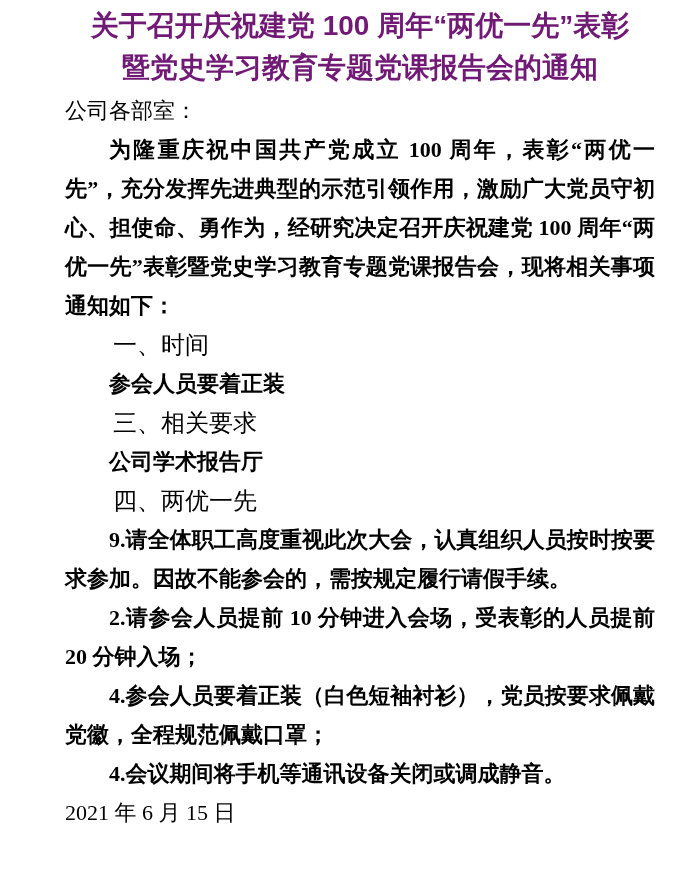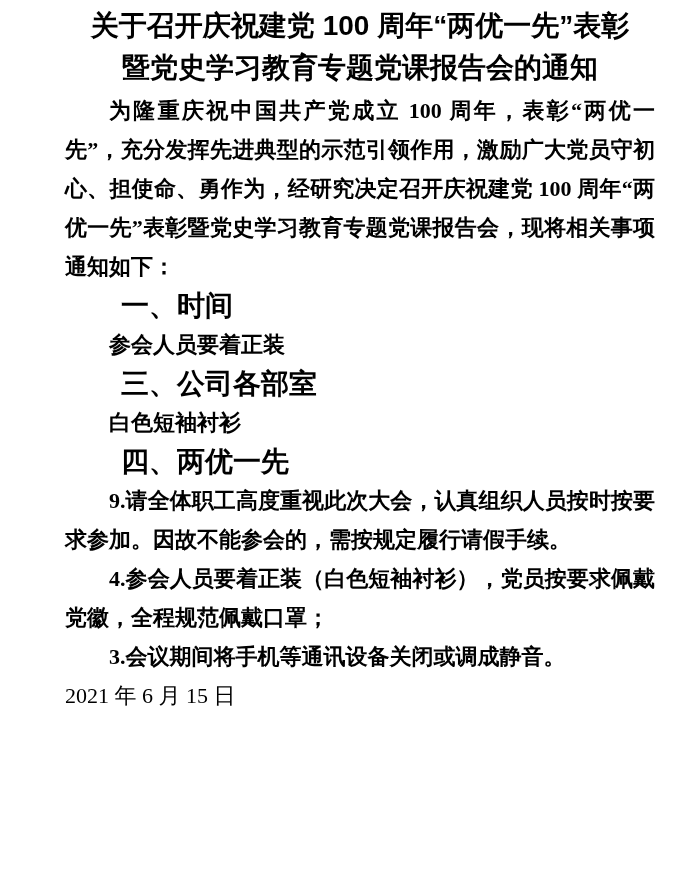--- a/index.html
+++ b/index.html
@@ -20,68 +20,70 @@
     background: #ffffff;
     padding: 5px 29px 0 65px;
   }
   .title {
     margin: 0 0 2px 0;
     font-family: "Liberation Sans", sans-serif;
     font-weight: 700;
     font-size: 28px;
     line-height: 42px;
     text-align: center;
-    color: #000000;
+    color: #701a75;
   }
   .title-line { display: block; }
   .body-text {
     font-family: "Liberation Serif", serif;
     font-size: 22px;
     line-height: 39px;
     color: #000000;
   }
   .body-text p, .body-text h2 {
     margin: 0;
     padding: 0;
     text-align: justify;
   }
   .heading {
     font-family: "Liberation Sans", sans-serif;
-    font-size: 28px;
-    font-weight: 700;
+    font-size: 24px;
+    font-weight: 400;
     text-indent: 2em;
   }
   .indent { text-indent: 2em; font-weight: bold; }
   .salutation { text-indent: 0; }
   .date {
     text-align: right;
     text-indent: 0;
     padding-right: 98px;
   }
 </style>
 </head>
 <body>
 
 <div class="page">
   <h1 class="title">
     <span class="title-line">关于召开庆祝建党 100 周年“两优一先”表彰</span>
     <span class="title-line">暨党史学习教育专题党课报告会的通知</span>
   </h1>
 
   <div class="body-text">
+    <p class="salutation">公司各部室：</p>
 
     <p class="indent">为隆重庆祝中国共产党成立 100 周年，表彰“两优一先”，充分发挥先进典型的示范引领作用，激励广大党员守初心、担使命、勇作为，经研究决定召开庆祝建党 100 周年“两优一先”表彰暨党史学习教育专题党课报告会，现将相关事项通知如下：</p>
 
     <h2 class="heading">一、时间</h2>
 
     <p class="indent">参会人员要着正装</p>
 
-    <h2 class="heading">三、公司各部室</h2>
-    <p class="indent">白色短袖衬衫</p>
+    <h2 class="heading">三、相关要求</h2>
+    <p class="indent">公司学术报告厅</p>
 
     <h2 class="heading">四、两优一先</h2>
     <p class="indent">9.请全体职工高度重视此次大会，认真组织人员按时按要求参加。因故不能参会的，需按规定履行请假手续。</p>
+    <p class="indent">2.请参会人员提前 10 分钟进入会场，受表彰的人员提前 20 分钟入场；</p>
     <p class="indent">4.参会人员要着正装（白色短袖衬衫），党员按要求佩戴党徽，全程规范佩戴口罩；</p>
-    <p class="indent">3.会议期间将手机等通讯设备关闭或调成静音。</p>
+    <p class="indent">4.会议期间将手机等通讯设备关闭或调成静音。</p>
 
     <p class="date">2021 年 6 月 15 日</p>
   </div>
 </div>
 
 </body></html>

